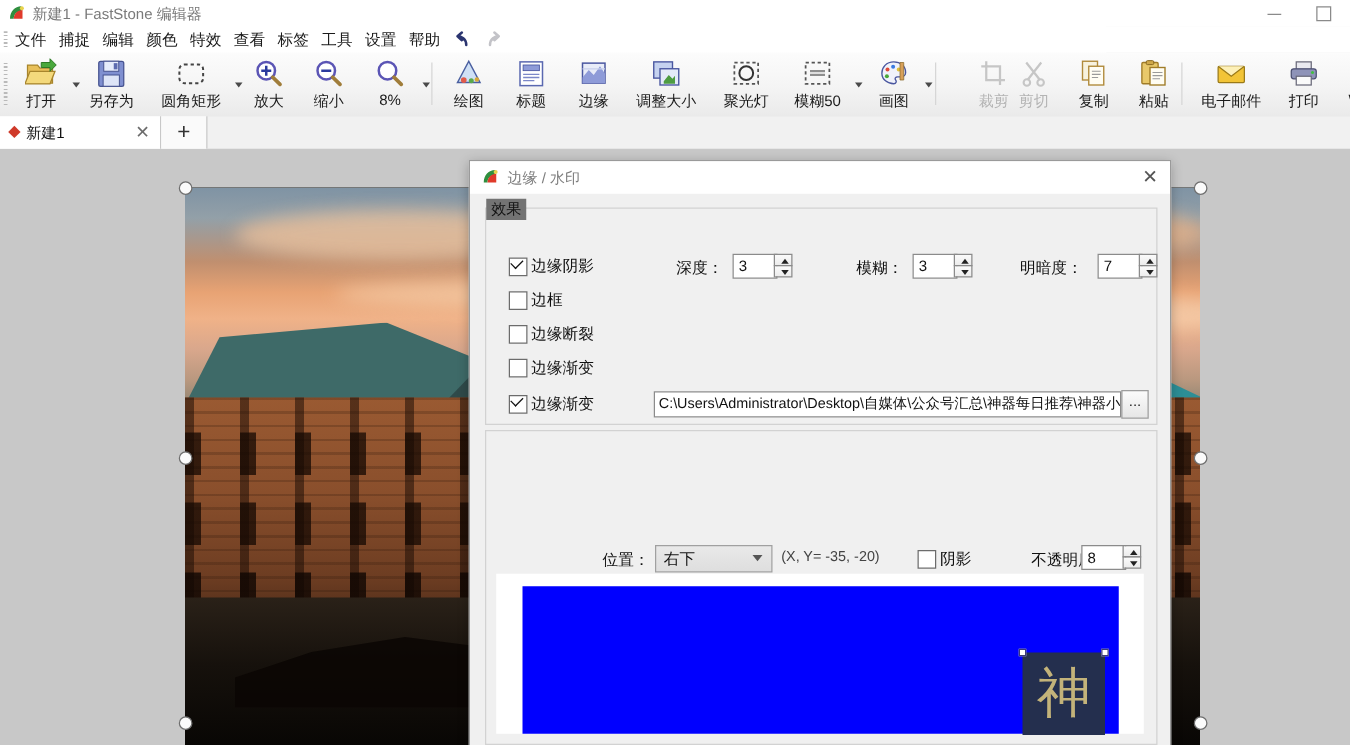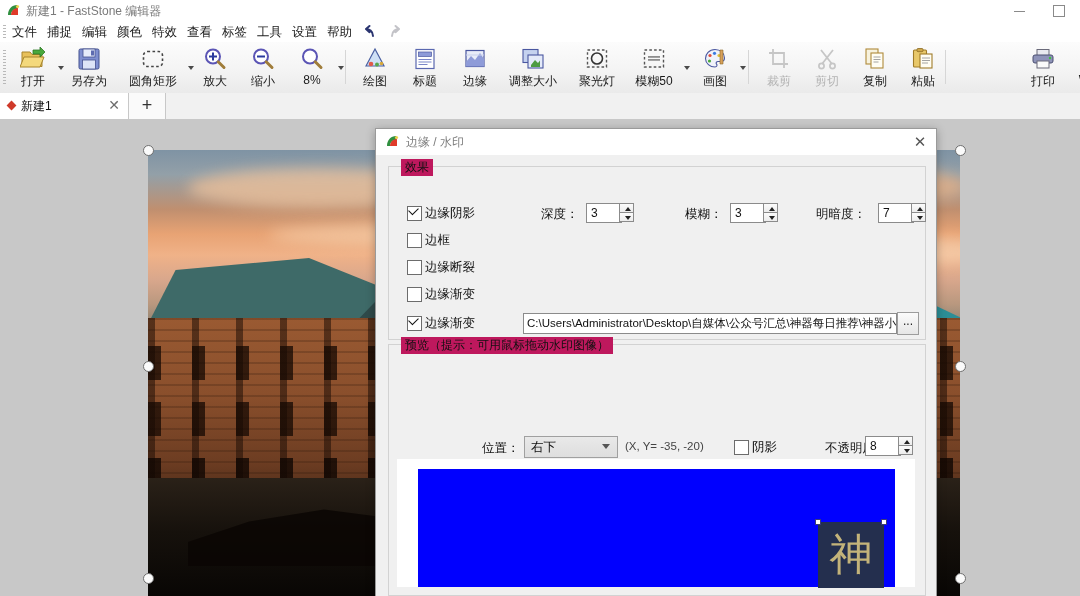--- a/index.html
+++ b/index.html
@@ -74,21 +74,21 @@
   
   .dialog{position:absolute;left:375px;top:128px;width:560px;height:468px;background:#f0f0f0;
           border:1px solid #9a9a9a;box-shadow:0 2px 9px rgba(0,0,0,.28);}
   .dlg-title{position:absolute;left:0;top:0;width:560px;height:26px;background:#ffffff;}
   .dlg-ic{position:absolute;left:9px;top:5px;width:15px;height:15px;}
   .dlg-tx{position:absolute;left:30px;top:5px;font-size:12px;color:#7d7d7d;white-space:nowrap;}
   .dlg-x{position:absolute;left:533px;top:3px;width:22px;height:20px;text-align:center;
          line-height:20px;font-size:15px;color:#555;cursor:default;}
 
   .group{position:absolute;border:1px solid #d2d2d2;}
-  .group-lb{position:absolute;top:-8px;left:12px;background:#be185d;padding:0 4px;
+  .group-lb{position:absolute;top:-8px;left:0;background:#737373;padding:0 4px;
             font-size:12px;color:#111;white-space:nowrap;}
 
   .chk{position:absolute;cursor:default;}
   .chk .box{position:absolute;left:0;top:1px;width:13px;height:13px;background:#fff;border:1px solid #6c6c6c;}
   .chk .tick{position:absolute;left:2px;top:2px;width:8px;height:5px;border-left:1.6px solid #111;
              border-bottom:1.6px solid #111;transform:rotate(-45deg);}
   .chk .cl{position:absolute;left:18px;top:0;font-size:12.5px;color:#111;white-space:nowrap;}
 
   .flabel{position:absolute;font-size:12.5px;color:#111;white-space:nowrap;}
   .spin{position:absolute;height:20px;}
@@ -332,21 +332,21 @@
         </svg>
       </span>
       <span class="lb">画图</span>
     </div>
     <div class="tarrow" style="left:739px">
         <i></i>
       </div>
 
     <div class="tsep" style="left:748px"></div>
 
-    <div class="tbtn dis" style="left:756px;width:46px">
+    <div class="tbtn dis" style="left:772px;width:46px">
       <span class="ic">
         <svg width="26" height="26" viewBox="0 0 26 26">
           <path d="M7 3 v15 h15 M3 7 h15 v15" fill="none" stroke="#c6c6c6" stroke-width="1.8"></path>
         </svg>
       </span>
       <span class="lb">裁剪</span>
     </div>
 
     <div class="tbtn dis" style="left:804px;width:46px">
       <span class="ic">
@@ -377,20 +377,29 @@
           <rect x="7" y="2.5" width="6" height="3.2" rx="1" fill="#cfa84a" stroke="#8a6a22" stroke-width=".8"></rect>
           <rect x="10" y="8" width="12" height="14" fill="#fffdf3" stroke="#a07c28" stroke-width="1.1"></rect>
           <path d="M12 12 h8 M12 14.5 h8 M12 17 h6" stroke="#9a9a9a" stroke-width=".9"></path>
         </svg>
       </span>
       <span class="lb">粘贴</span>
     </div>
 
     <div class="tsep" style="left:945px"></div>
 
+    <div class="tbtn" style="left:952px;width:66px">
+      <span class="ic">
+        <svg width="26" height="26" viewBox="0 0 26 26">
+          <rect x="2.5" y="7" width="21" height="13" rx="1" fill="#f2c437" stroke="#9a7a18" stroke-width="1"></rect>
+          <path d="M2.5 7 L13 15 L23.5 7" fill="#fdf0b8" stroke="#9a7a18" stroke-width="1"></path>
+        </svg>
+      </span>
+      <span class="lb">电子邮件</span>
+    </div>
 
     <div class="tbtn" style="left:1020px;width:46px">
       <span class="ic">
         <svg width="26" height="26" viewBox="0 0 26 26">
           <rect x="7" y="3.5" width="12" height="6" fill="#e9e9ef" stroke="#6a6a7a" stroke-width="1"></rect>
           <rect x="3" y="9" width="20" height="8" rx="2" fill="#8e93b8" stroke="#4a4e70" stroke-width="1"></rect>
           <rect x="7" y="15" width="12" height="7" fill="#fafafa" stroke="#6a6a7a" stroke-width="1"></rect>
           <circle cx="20" cy="12" r="1.2" fill="#40c040"></circle>
         </svg>
       </span>
@@ -558,21 +567,20 @@
         <span class="up">
             <i></i>
           </span>
         <span class="dn">
             <i></i>
           </span>
       </span>
     </div>
 
     <div class="group" style="left:12px;top:215px;width:536px;height:250px">
-      <span class="group-lb">预览（提示：可用鼠标拖动水印图像）</span>
 
       <div class="preview-inner" style="left:8px;top:114px;width:518px;height:128px">
         <div class="pv-img" style="left:21px;top:10px;width:477px;height:118px">
           <div class="wm" style="left:400px;top:53px;width:66px;height:66px">
             <span class="wm-ch">神</span>
             <span class="wm-h" style="left:-3px;top:-3px"></span>
             <span class="wm-h" style="right:-3px;top:-3px"></span>
           </div>
         </div>
       </div>

